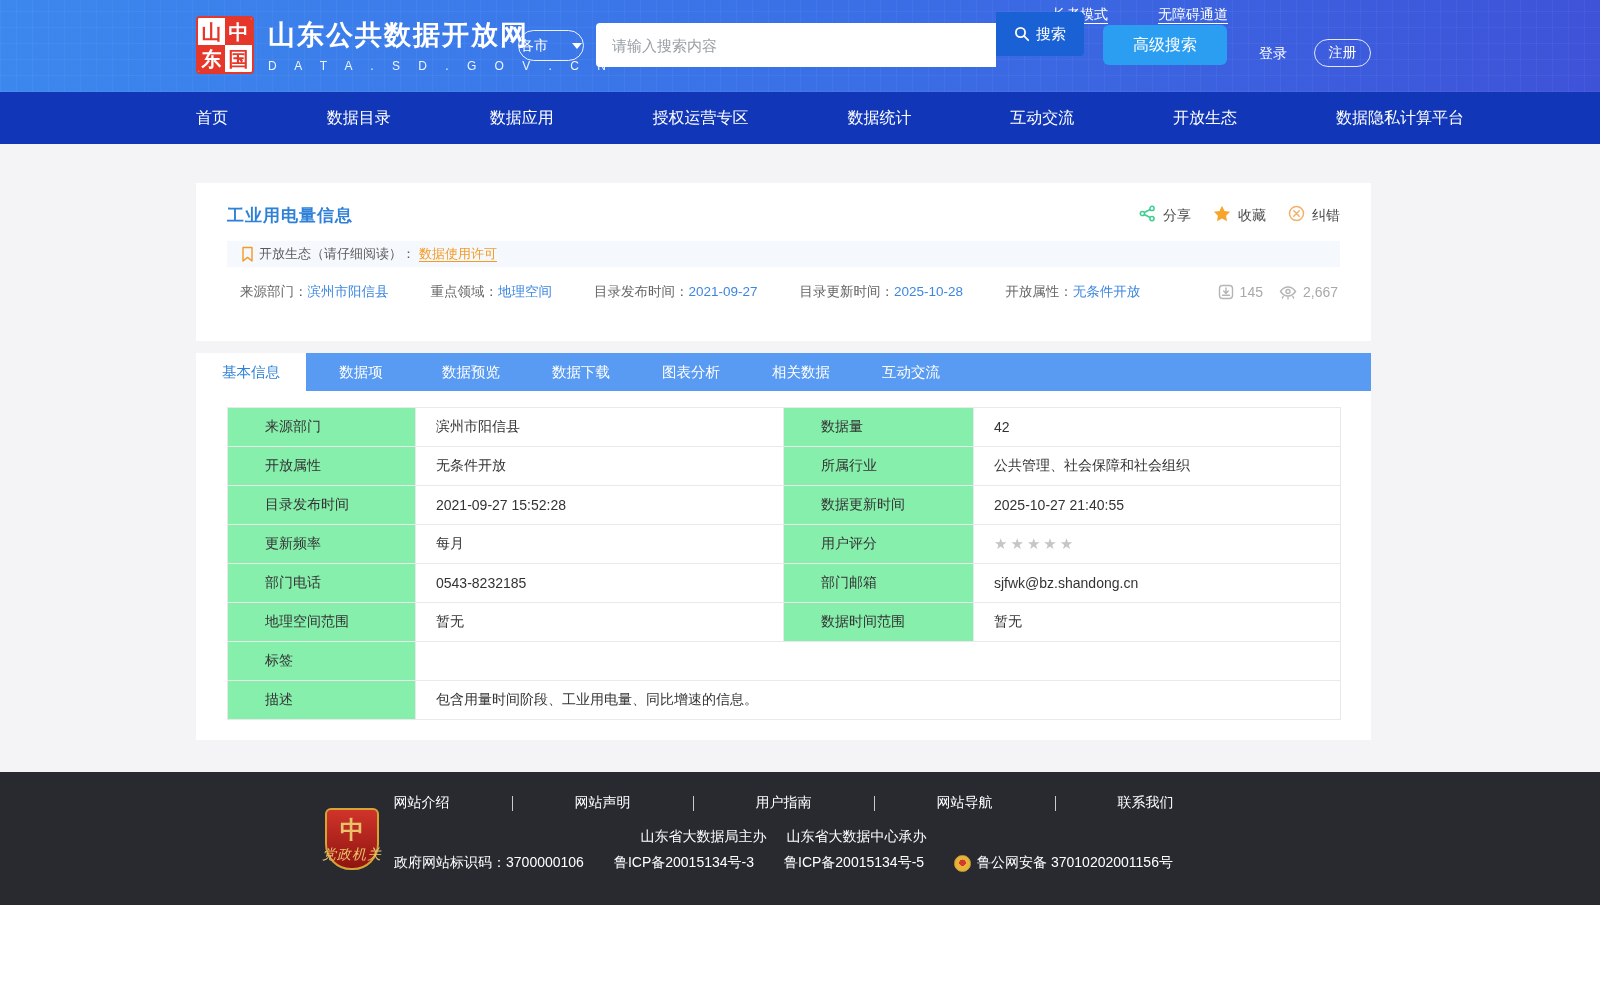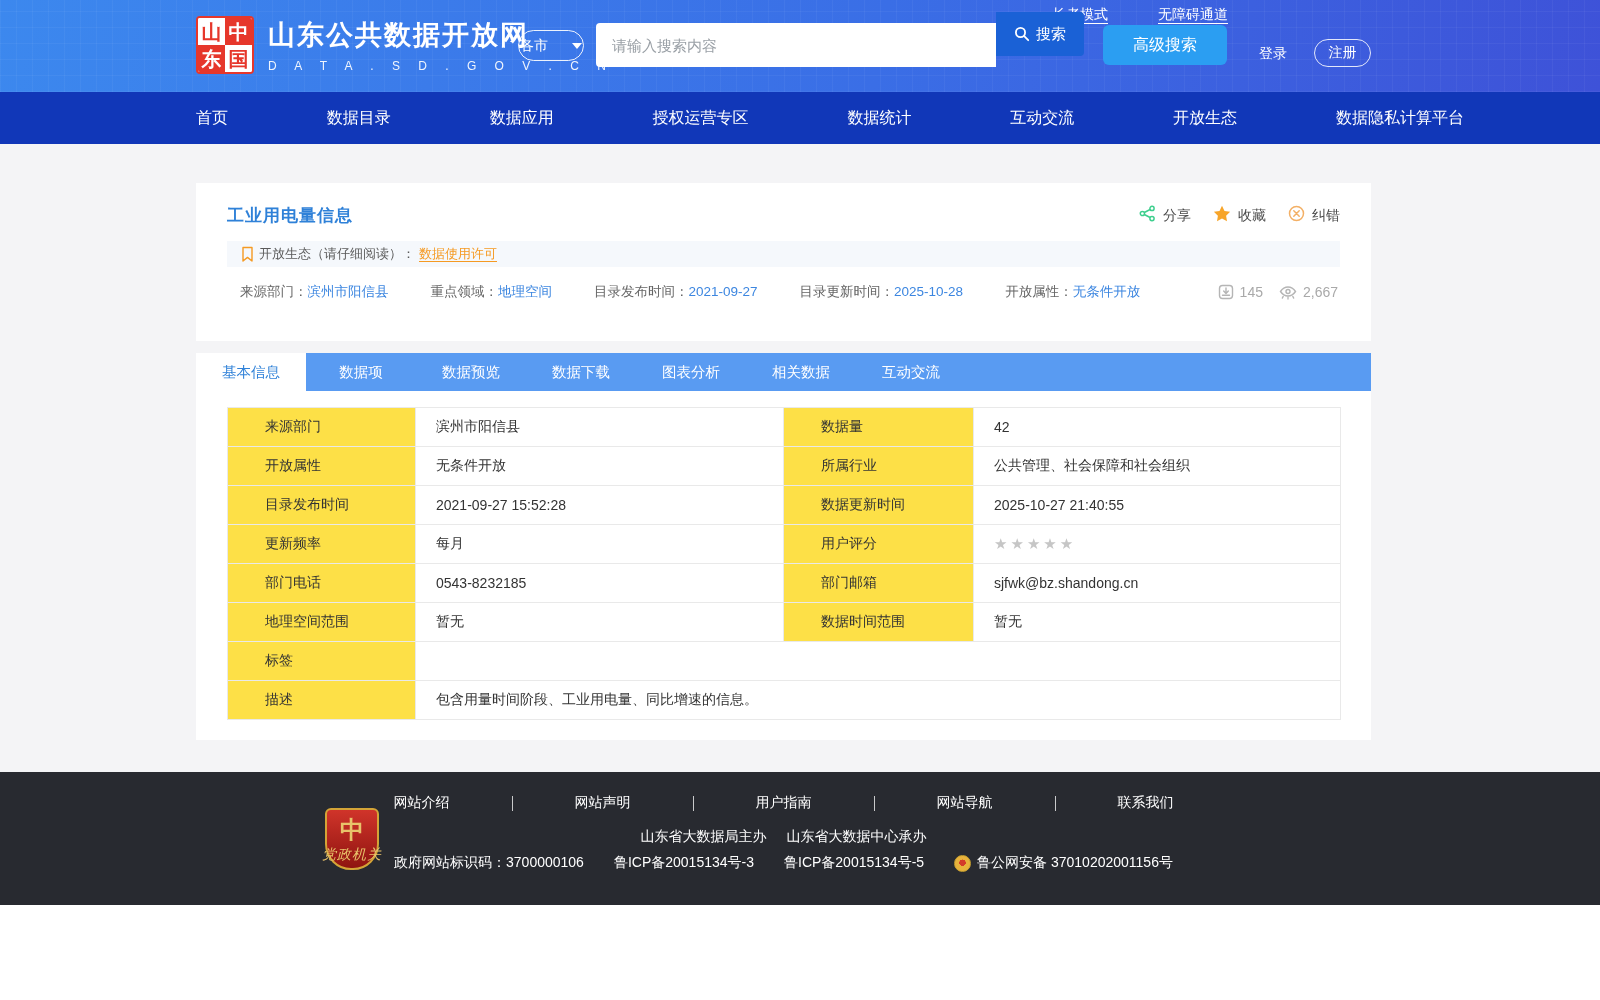--- a/index.html
+++ b/index.html
@@ -67,21 +67,21 @@
 
   
   .tabbar { position:absolute; left:196px; top:353px; width:1175px; height:38px; background:#599bf2; display:flex; }
   .tab { width:110px; height:38px; display:flex; align-items:center; justify-content:center; color:#fff; font-size:14.5px; cursor:pointer; }
   .tab.active { background:#fff; color:#2f81d8; }
 
   
   .card-table { left:196px; top:391px; width:1175px; height:349px; }
   table.info { border-collapse:collapse; table-layout:fixed; width:1113px; margin:16px 0 0 31px; }
   table.info td { border:1px solid #e9e9e9; height:39px; font-size:14px; color:#333; padding:0 10px 0 20px; overflow:hidden; white-space:nowrap; }
-  table.info td.lab { background:#fde047; padding-left:37px; }
+  table.info td.lab { background:#86efac; padding-left:37px; }
   .stars { color:#c6c6c6; font-size:15px; letter-spacing:3px; }
 
   
   .footer { position:absolute; left:0; top:772px; width:1600px; height:133px; background:#282a30; }
   .footer-inner { position:absolute; left:196px; top:0; width:1175px; height:133px; }
   .gov-badge { position:absolute; left:129px; top:36px; width:54px; height:62px;
     background:linear-gradient(180deg,#d0342a 0%,#8f1410 100%); border:2px solid #d4a437;
     border-radius:6px 6px 26px 26px; display:flex; flex-direction:column; align-items:center; justify-content:flex-end; }
   .gov-badge .emblem { color:#e8c36a; font-size:24px; line-height:1; margin-bottom:4px; font-weight:bold; }
   .gov-badge .badge-label { color:#e8c36a; font-size:14px; letter-spacing:1px; padding-bottom:4px; white-space:nowrap;font-style:italic; }

